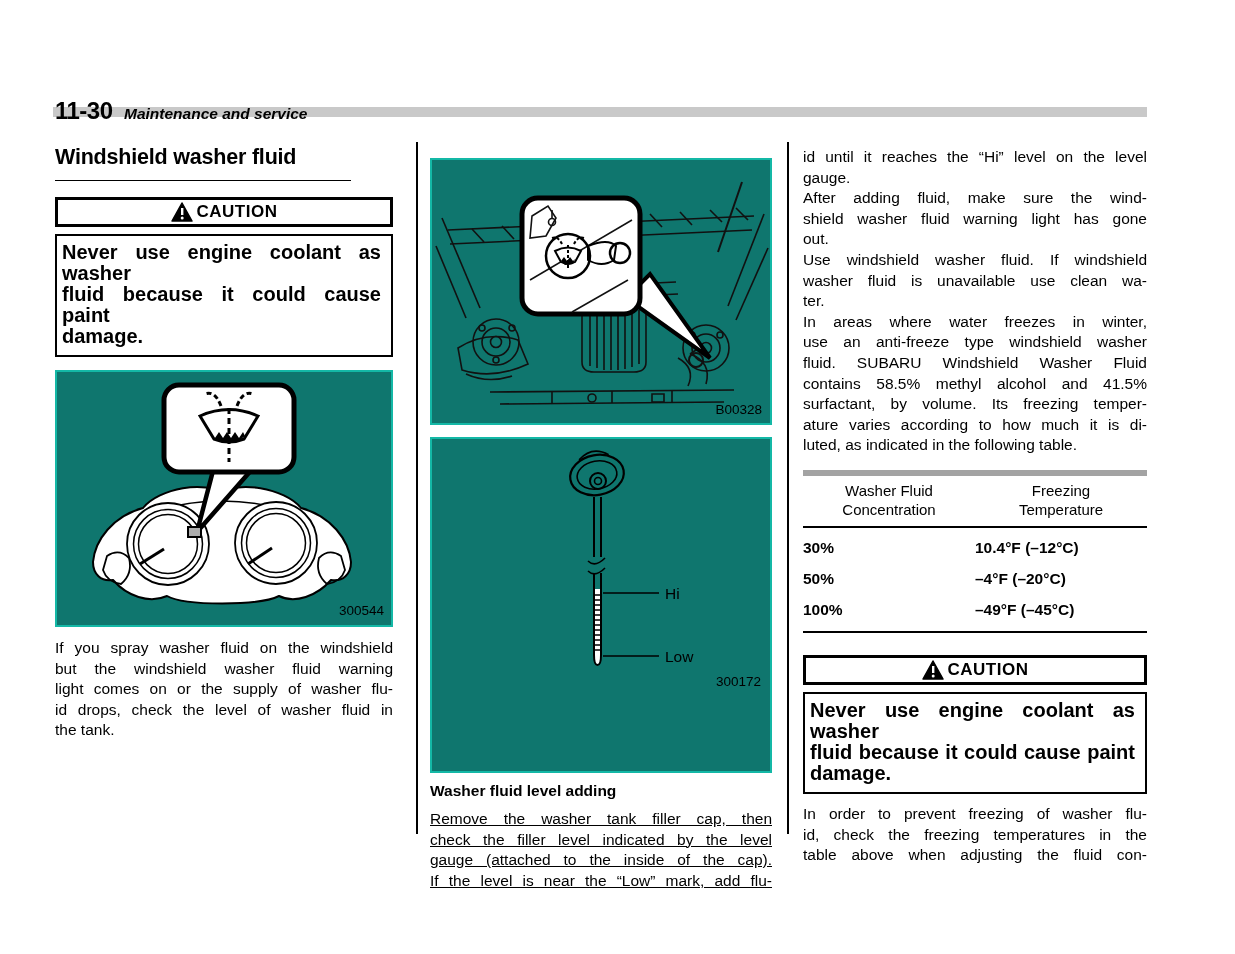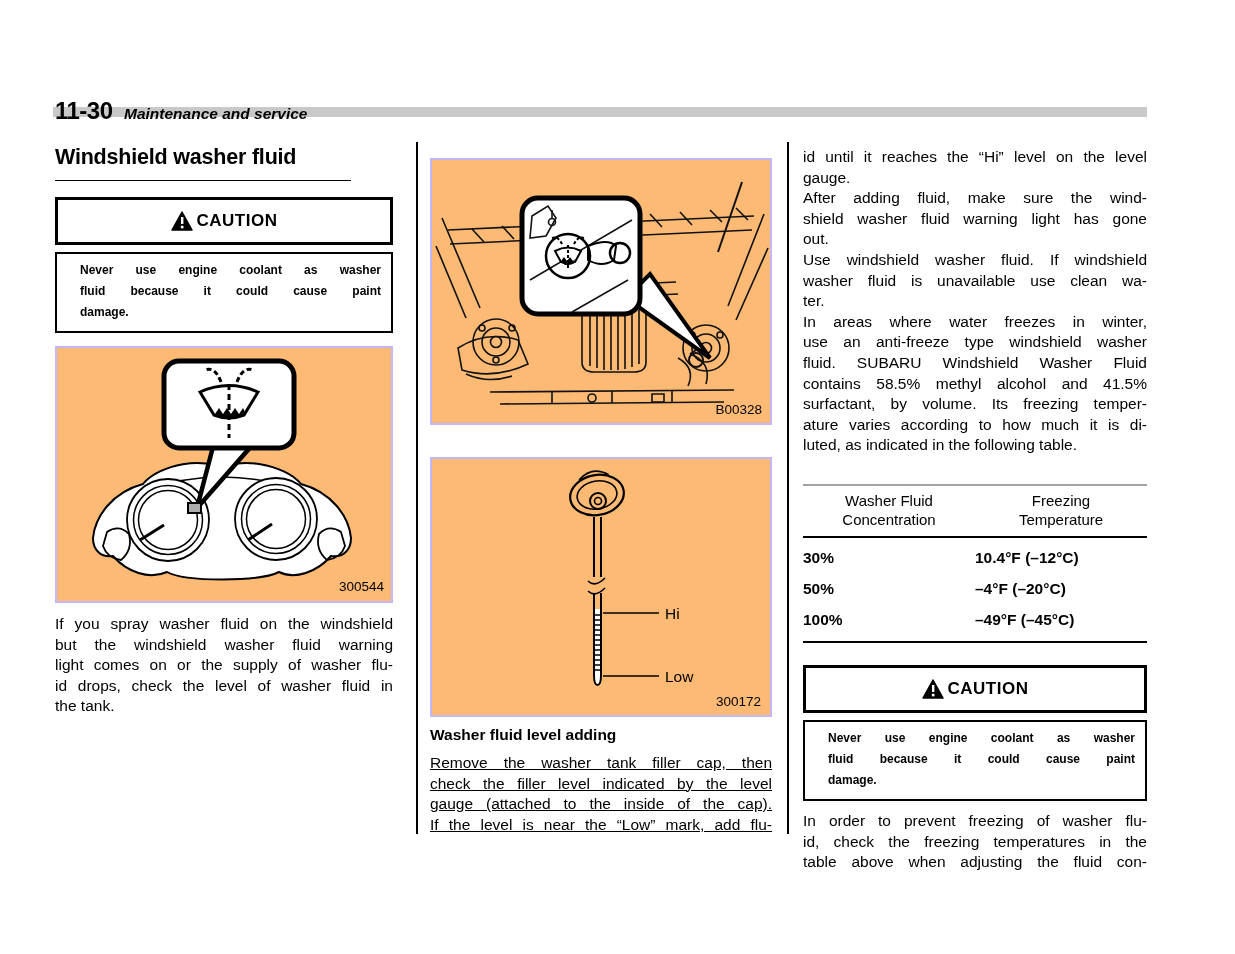--- a/index.html
+++ b/index.html
@@ -22,40 +22,40 @@
   .col-right { left:803px; width:344px; }
   
   .para { font-size:15.5px; line-height:20.6px; }
   .para .ln { text-align:justify; text-align-last:justify; }
   .para .ln:last-child { text-align-last:auto; }
   .para.cont .ln:last-child { text-align-last:justify; }
   .article-title { font-size:21.5px; font-weight:bold; margin-top:5px; letter-spacing:-0.2px; }
   .title-rule { width:296px; border-top:1.5px solid #000; margin-top:10px; }
   
   .caution-head {
-    border:3px solid #000; height:48px; margin-top:16px;
+    border:3px solid #000; height:30px; margin-top:16px;
     display:flex; align-items:center; justify-content:center; gap:4px;
   }
   .caution-head .cap { font-size:17px; font-weight:bold; letter-spacing:0.5px; }
-  .caution-body { border:2px solid #000; margin-top:7px; padding:6px 10px 8px 23px; font-size:12px; line-height:21px; font-weight:bold; }
+  .caution-body { border:2px solid #000; margin-top:7px; padding:6px 10px 8px 5px; font-size:20px; line-height:21px; font-weight:bold; }
   .caution-body .ln { text-align:justify; text-align-last:justify; }
   .caution-body .ln:last-child { text-align-last:auto; }
   
-  .figure { border:2px solid #c4b5fd; position:relative; background:#fdba74; }
+  .figure { border:2px solid #14b8a6; position:relative; background:#0f766e; }
   .fig-cluster { height:257px; margin-top:13px; }
   .fig-engine  { height:267px; margin-top:18px; }
-  .fig-gauge   { height:260px; margin-top:32px; }
+  .fig-gauge   { height:336px; margin-top:12px; }
   .figure svg { display:block; }
   .fig-caption { font-size:15.5px; font-weight:bold; margin-top:9px; }
   .mid-para { margin-top:9px;text-decoration:underline; }
   .left-para { margin-top:11px; }
   .right-para1 { margin-top:7px; }
   .right-para5 { margin-top:10px; }
   
-  .fz-table { margin-top:28px; border-top:2px solid #a3a3a3; border-bottom:2px solid #000; }
+  .fz-table { margin-top:14px; border-top:6px solid #a3a3a3; border-bottom:2px solid #000; }
   .t-head { display:flex; border-bottom:2px solid #000; padding:5px 0 7px 0; }
   .t-hcell { width:50%; text-align:center; font-size:15px; line-height:19px; white-space:pre-line; }
   .t-row { display:flex; }
   .t-row .t-cell { width:50%; font-size:15.5px; font-weight:bold; line-height:31px; }
   .t-body { padding:4px 0 6px 0; }
   
   .fig-num { font-size:13.5px; font-family:"Liberation Sans",sans-serif; }
   .gauge-label { font-size:15.5px; font-family:"Liberation Sans",sans-serif; }
 </style>
 </head>

